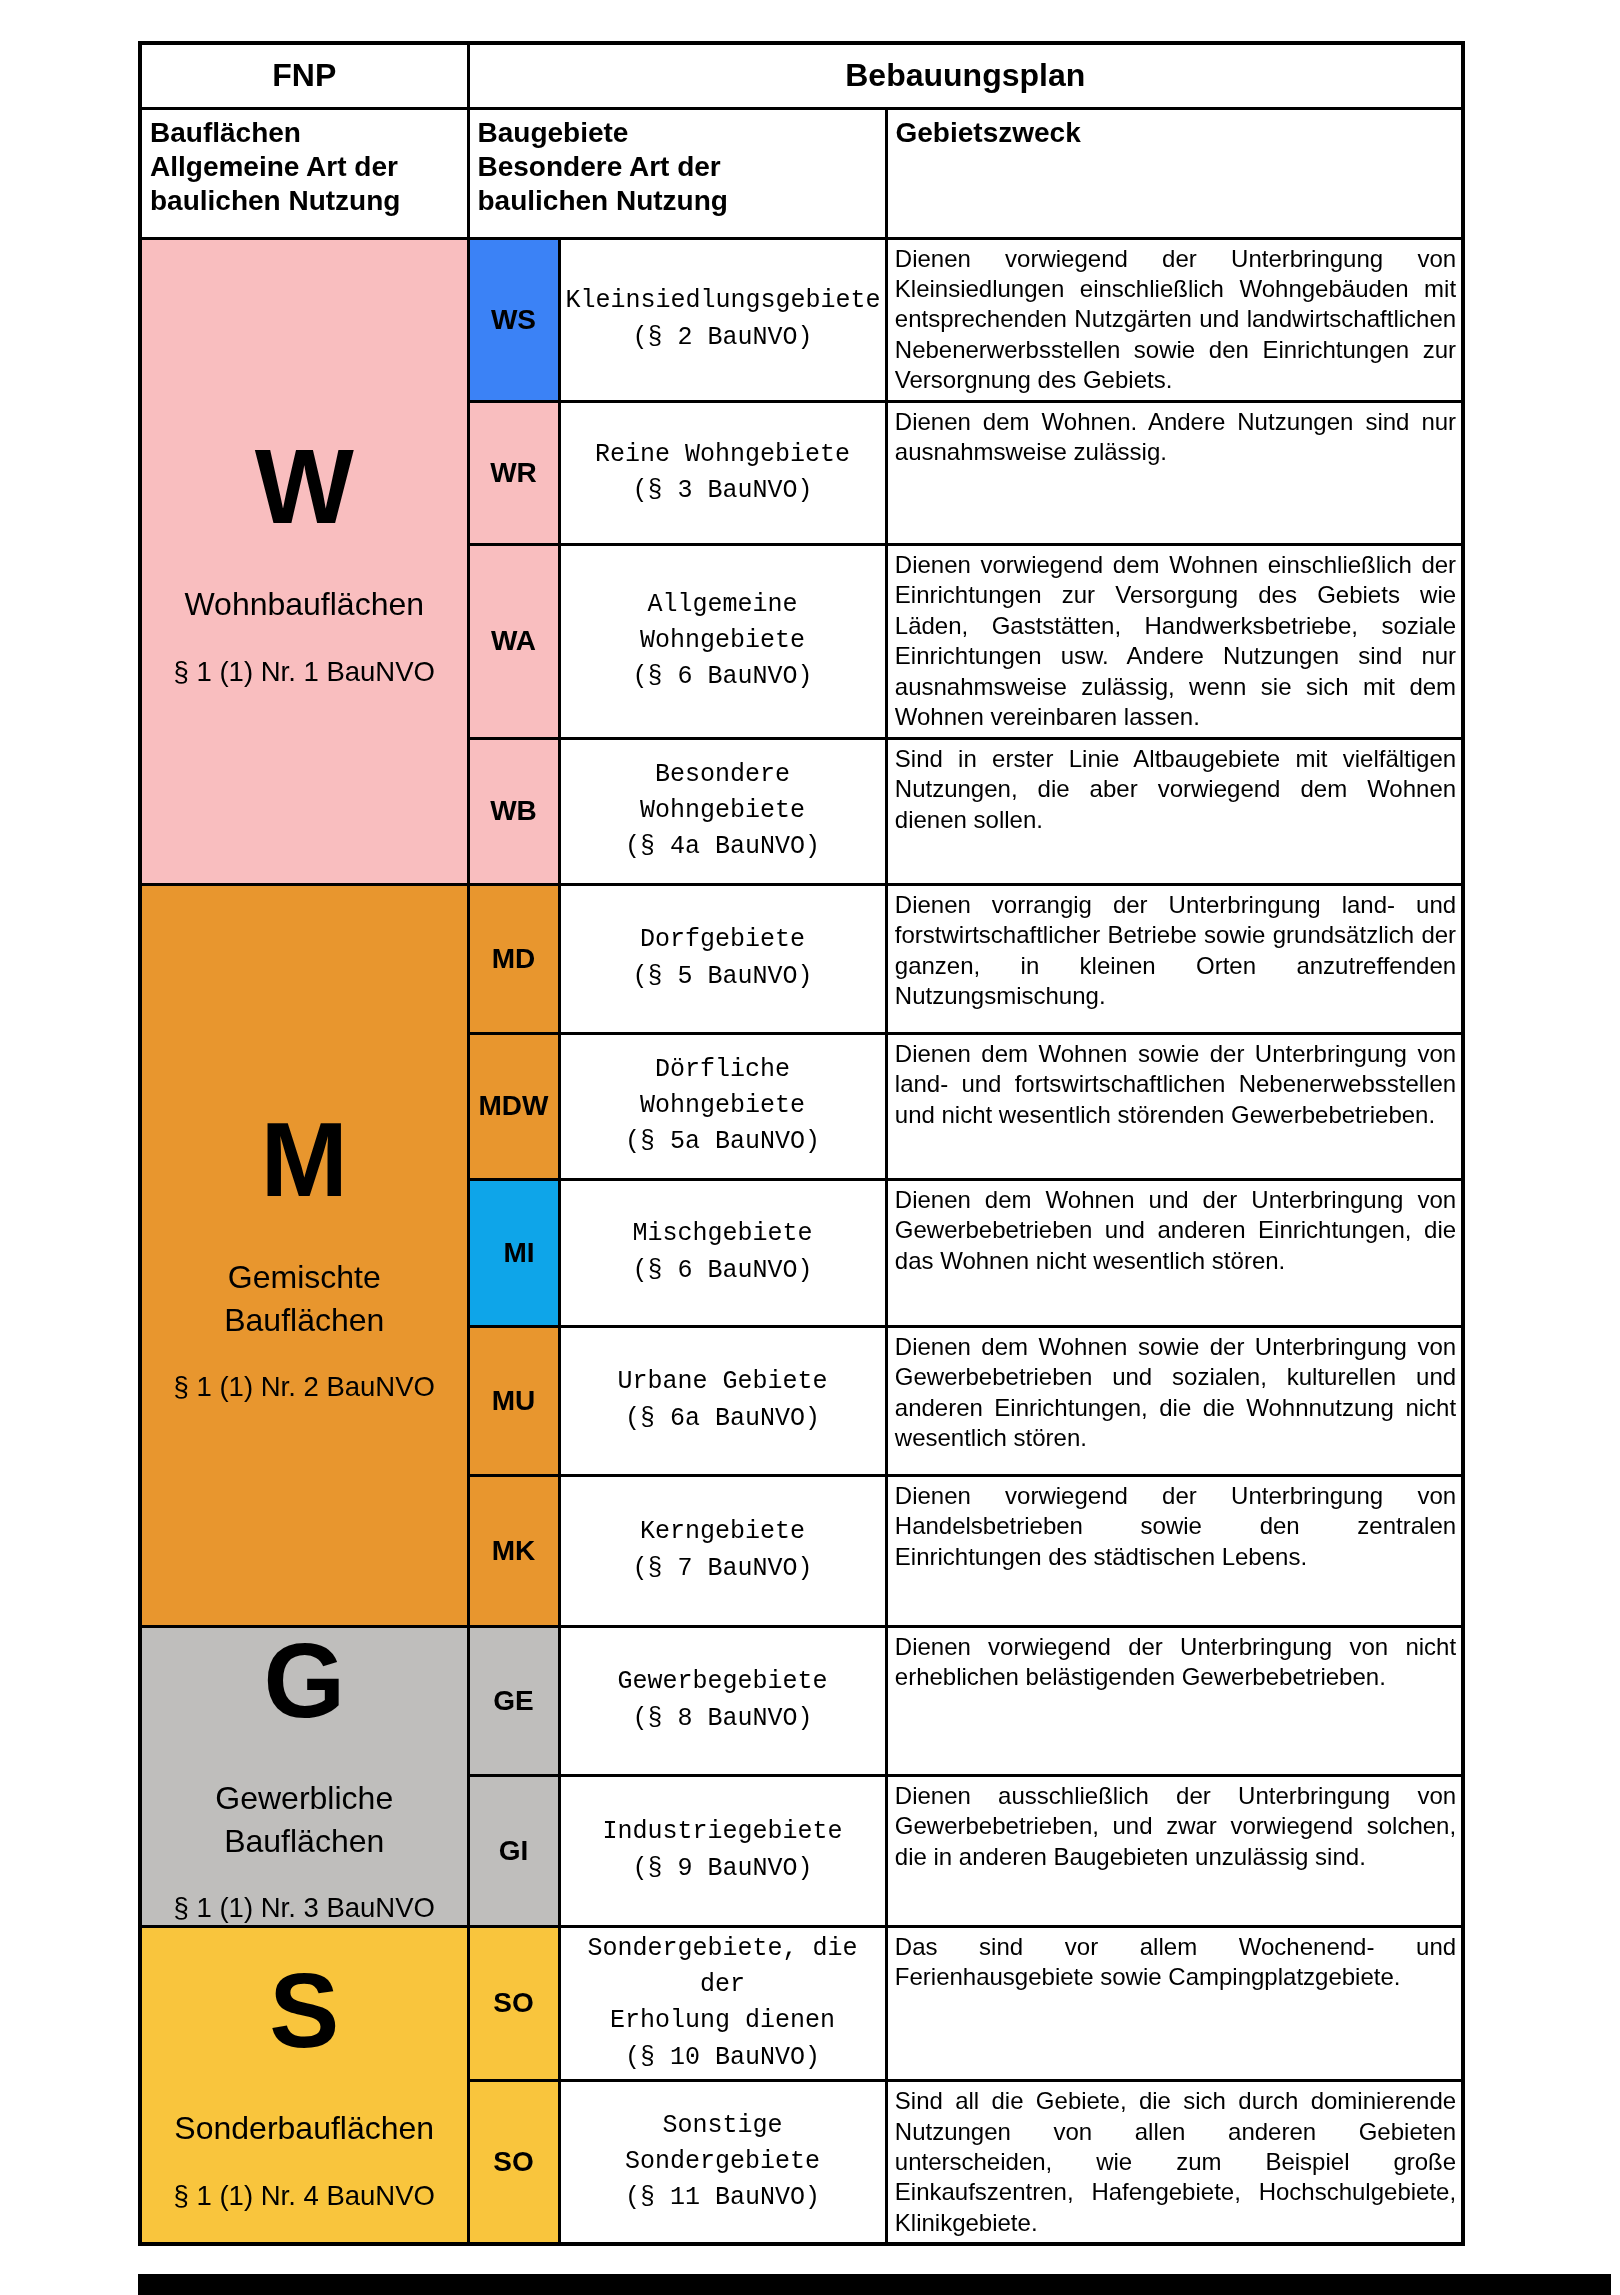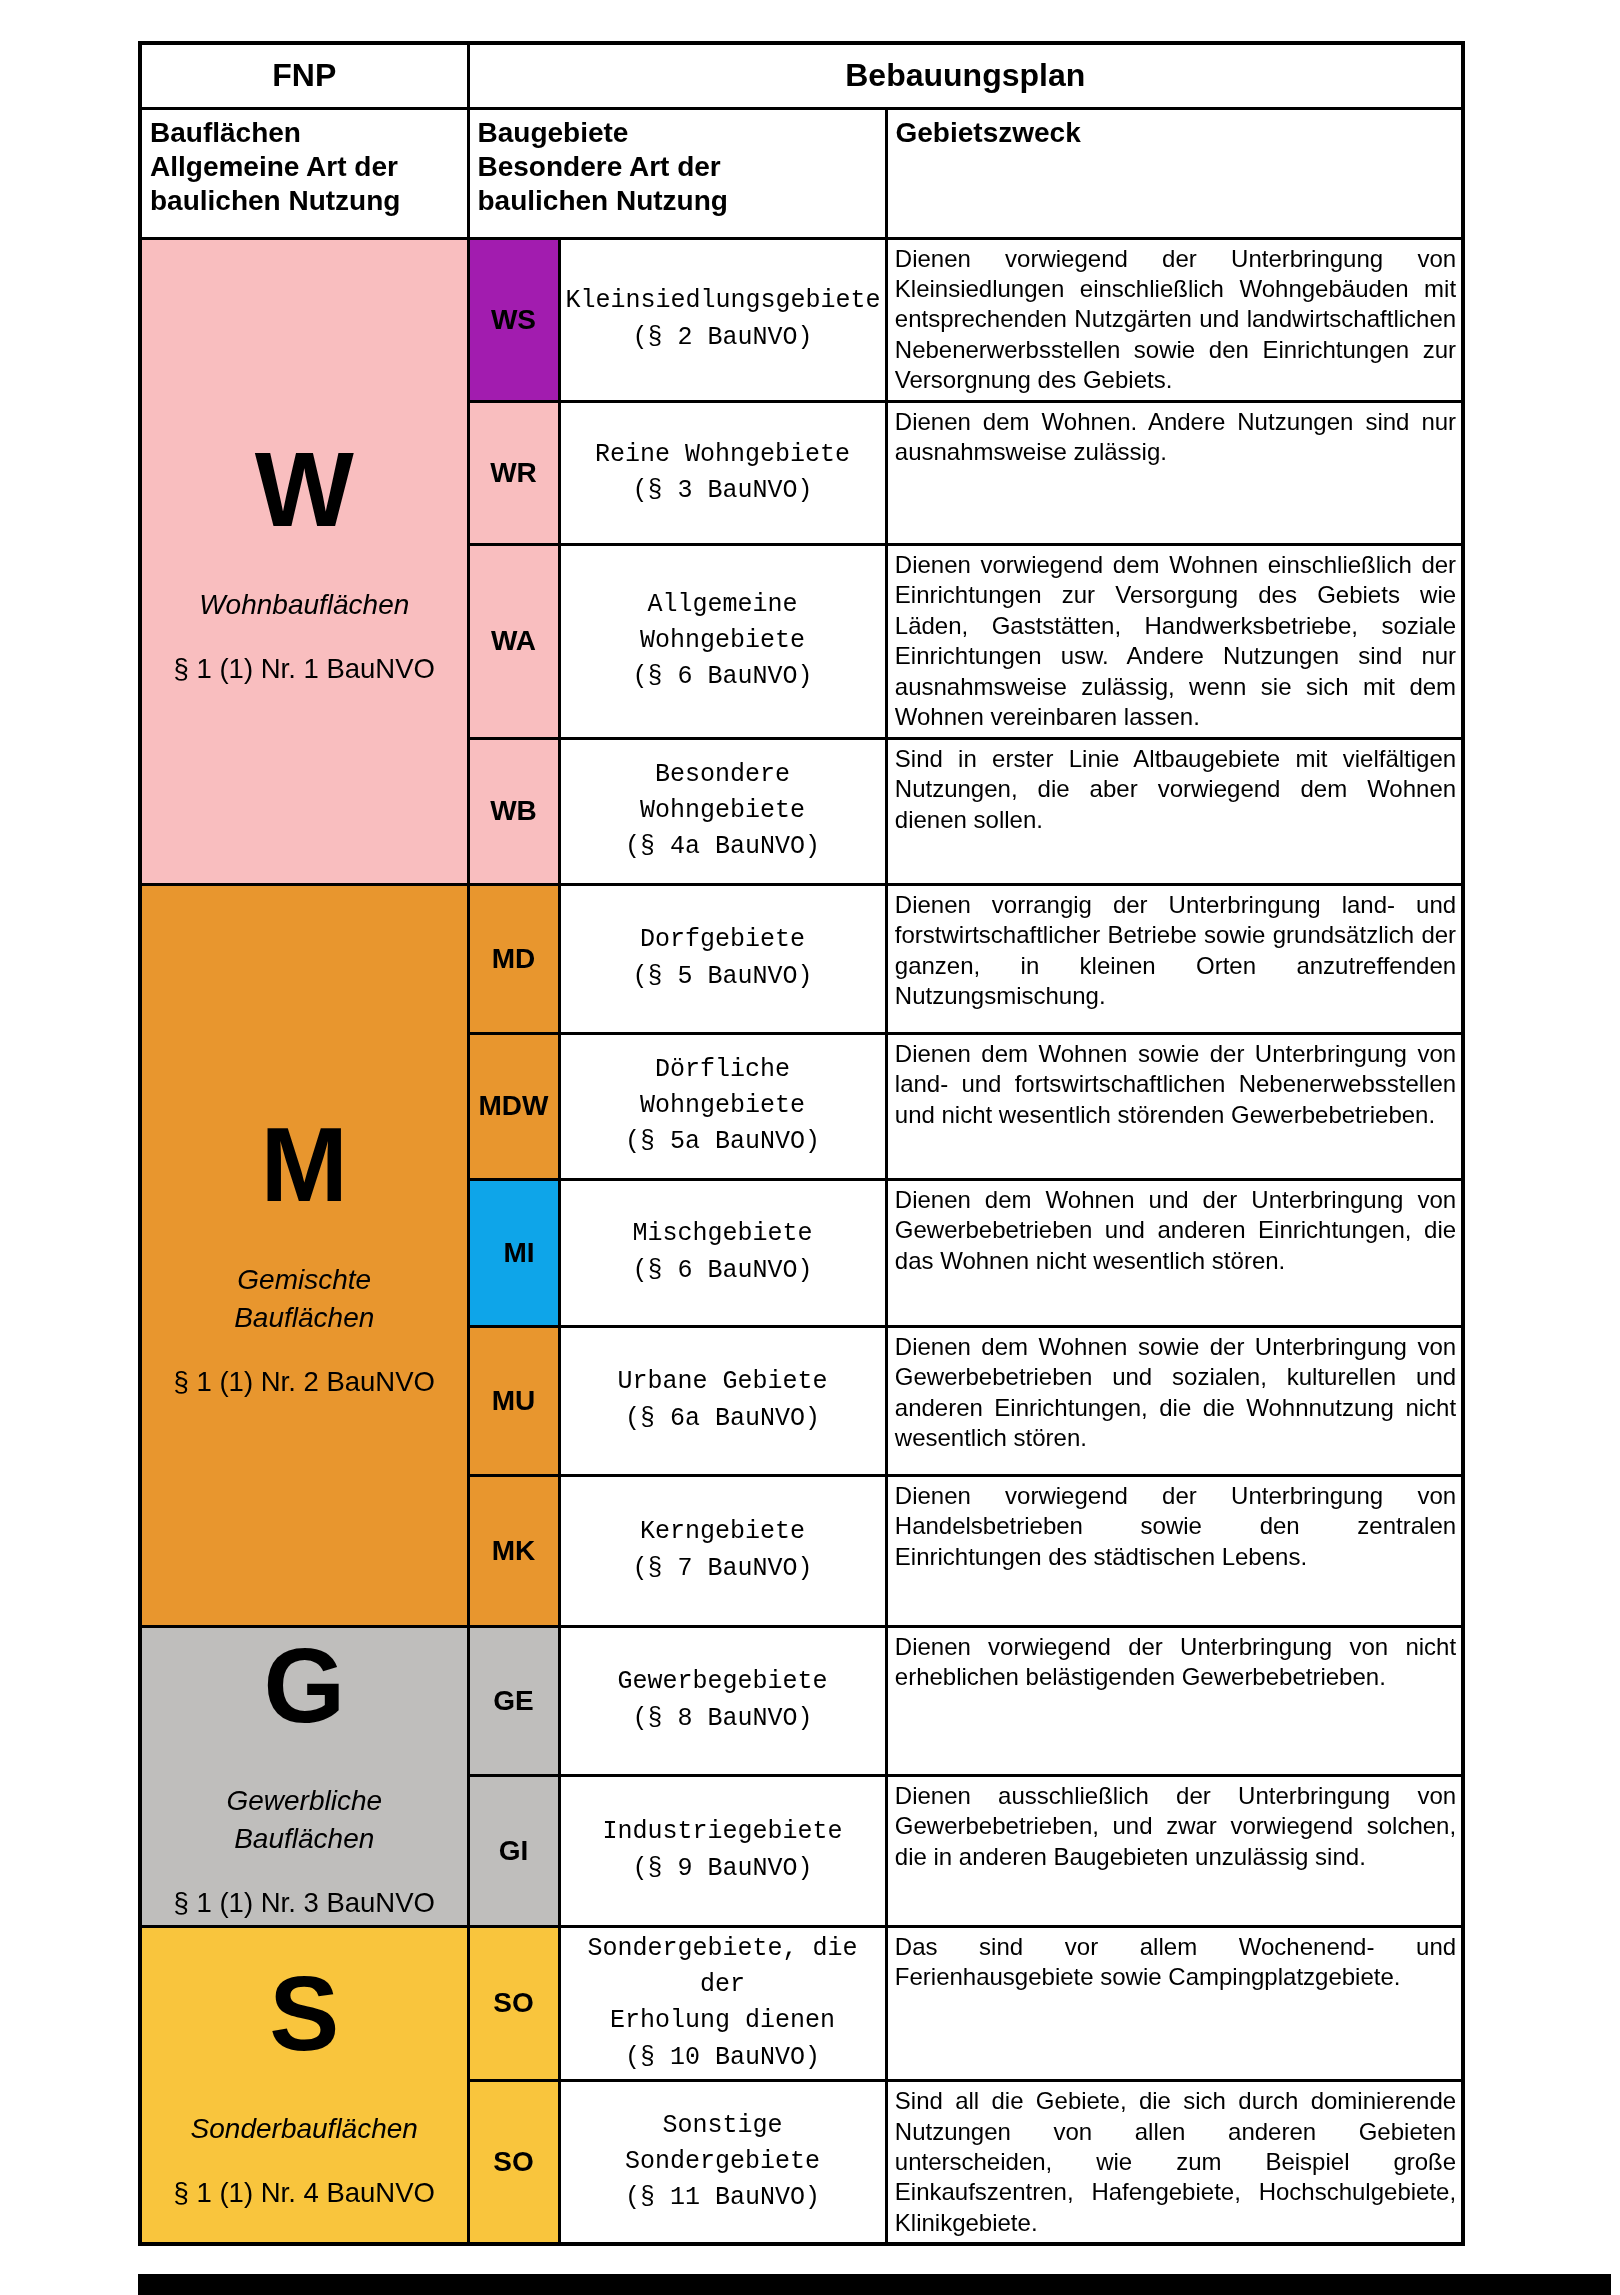--- a/index.html
+++ b/index.html
@@ -26,21 +26,21 @@
     padding:6.5px 8px; line-height:1.22;
   }
 
   
   .sec { vertical-align:middle; }
   .sec-inner {
     display:flex; flex-direction:column; align-items:center;
     justify-content:center; text-align:center; width:100%;
   }
   .sec-letter { font-size:105px; font-weight:bold; line-height:1; }
-  .sec-name   { font-size:28px; margin-top:44px; line-height:1.35;font-style:italic; }
+  .sec-name   { font-size:32px; margin-top:44px; line-height:1.35; }
   .sec-law    { font-size:27.5px; margin-top:29px; }
 
   
   .code { font-size:28px; font-weight:bold; text-align:center; vertical-align:middle; }
 
   
   .gname {
     font-size:25px; text-align:center; vertical-align:middle;
     line-height:1.45; background:#fff; padding:3.2px 4.9px;font-family:Liberation Mono, monospace;
   }
@@ -84,21 +84,21 @@
   </tr>
 
   <tr style="height:139px">
     <td class="sec" rowspan="4" style="background-color: rgb(249, 190, 191);">
       <div class="sec-inner">
         <div class="sec-letter">W</div>
         <div class="sec-name ml">Wohnbauflächen</div>
         <div class="sec-law">§ 1 (1) Nr. 1 BauNVO</div>
       </div>
     </td>
-    <td class="code" style="background-color: #a21caf;">WS</td>
+    <td class="code" style="background-color: #3b82f6;">WS</td>
     <td class="gname ml">Kleinsiedlungsgebiete
 (§ 2 BauNVO)</td>
     <td class="purpose">Dienen vorwiegend der Unterbringung von Kleinsiedlungen einschließlich Wohngebäuden mit entsprechenden Nutzgärten und landwirtschaftlichen Nebenerwerbsstellen sowie den Einrichtungen zur Versorgnung des Gebiets.</td>
   </tr>
   <tr style="height:143px">
     <td class="code" style="background-color: rgb(249, 190, 191);">WR</td>
     <td class="gname ml">Reine Wohngebiete
 (§ 3 BauNVO)</td>
     <td class="purpose">Dienen dem Wohnen. Andere Nutzungen sind nur ausnahmsweise zulässig.</td>
   </tr>

